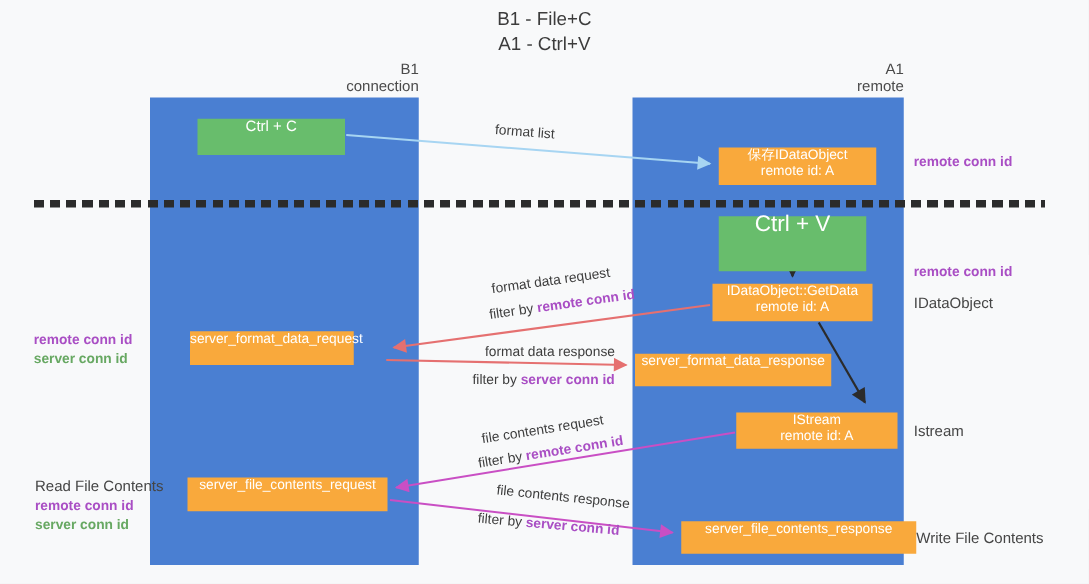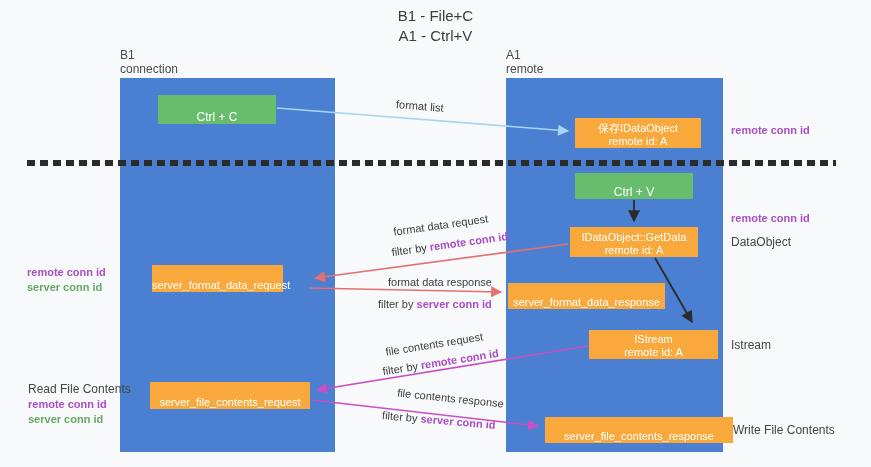--- a/index.html
+++ b/index.html
@@ -8,36 +8,36 @@
     --arrow-magenta:#c94fc4; --label-purple:#a94ec4; --label-green:#67a862;
     --background:#f8f9fa;
   }
   *{margin:0;padding:0;box-sizing:border-box;}
   body{font-family:"Liberation Sans",sans-serif;background:#e8e8e8;}
   .canvas{position:relative;width:871px;height:467px;background:var(--background);overflow:hidden;}
 
   .title{position:absolute;top:6px;left:0;width:871px;text-align:center;
          font-size:15px;line-height:20px;color:#3c3c3c;}
 
-  .col-header{position:absolute;text-align:left;font-size:12px;line-height:14px;color:#4a4a4a;}
+  .col-header{position:absolute;text-align:right;font-size:12px;line-height:14px;color:#4a4a4a;}
   .col-header.b1{left:120px;top:48px;width:215px;}
   .col-header.a1{left:506px;top:48px;width:217px;}
 
   .column{position:absolute;top:78px;height:374px;background:var(--column-blue);}
   .column.b1{left:120px;width:215px;}
   .column.a1{left:506px;width:217px;}
 
   .node{position:absolute;color:#fff;text-align:center;font-size:11px;line-height:13px;
-        display:flex;flex-direction:column;justify-content:flex-end;z-index:3;}
+        display:flex;flex-direction:column;justify-content:flex-start;z-index:3;}
   .node.green{background:var(--box-green);}
   .node.orange{background:var(--box-orange);}
 
   .n-ctrl-c{left:158px;top:95px;width:118px;height:29px;font-size:12px;}
   .n-save{left:575px;top:118px;width:126px;height:30px;}
-  .n-ctrl-v{left:575px;top:173px;width:118px;height:26px;font-size:12px;}
+  .n-ctrl-v{left:575px;top:173px;width:118px;height:44px;font-size:18px;}
   .n-getdata{left:570px;top:227px;width:128px;height:30px;}
   .n-fmt-req{left:152px;top:265px;width:131px;height:27px;}
   .n-fmt-resp{left:508px;top:283px;width:157px;height:26px;}
   .n-istream{left:589px;top:330px;width:129px;height:29px;}
   .n-file-req{left:150px;top:382px;width:160px;height:27px;}
   .n-file-resp{left:545px;top:417px;width:188px;height:26px;}
 
   .divider{position:absolute;left:27px;top:160px;width:809px;height:6px;z-index:4;
     background:repeating-linear-gradient(90deg,var(--arrow-black) 0 8px,transparent 8px 13px);}
 
@@ -175,21 +175,21 @@
   <div class="edge-label el-file-resp-filter">
     <span>filter by </span><span class="id-purple">server conn id</span>
   </div>
 
   <div class="side-label sl-right-save">
     <span class="id-purple">remote conn id</span>
   </div>
 
   <div class="side-label sl-right-getdata">
     <span class="id-purple">remote conn id</span>
-    <span class="plain">DataObject</span>
+    <span class="plain">IDataObject</span>
   </div>
 
   <div class="side-label sl-right-istream">
     <span class="plain">Istream</span>
   </div>
 
   <div class="side-label sl-right-write">
     <span class="plain">Write File Contents</span>
   </div>
 

